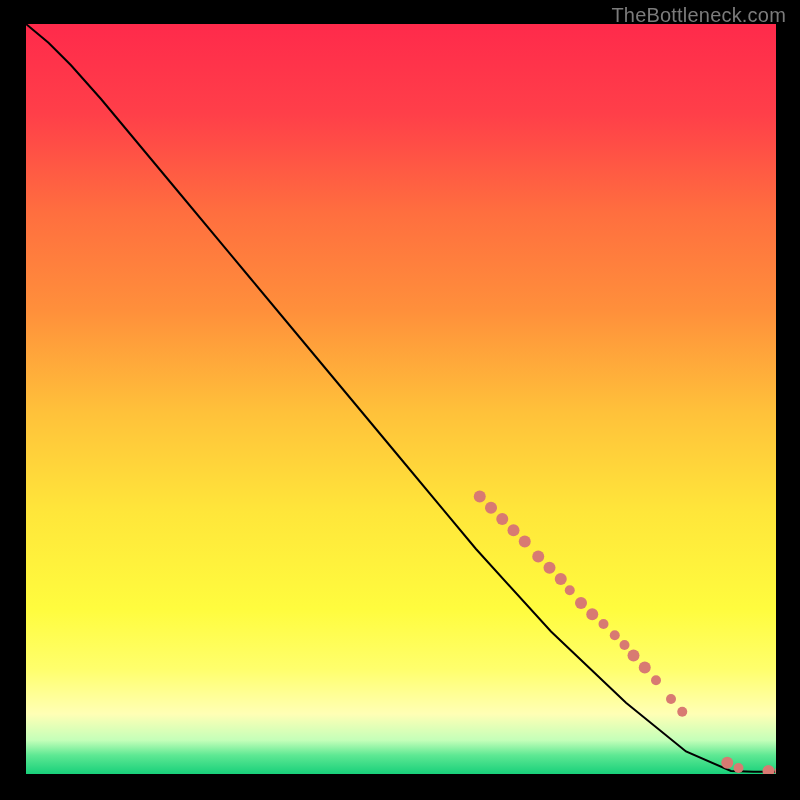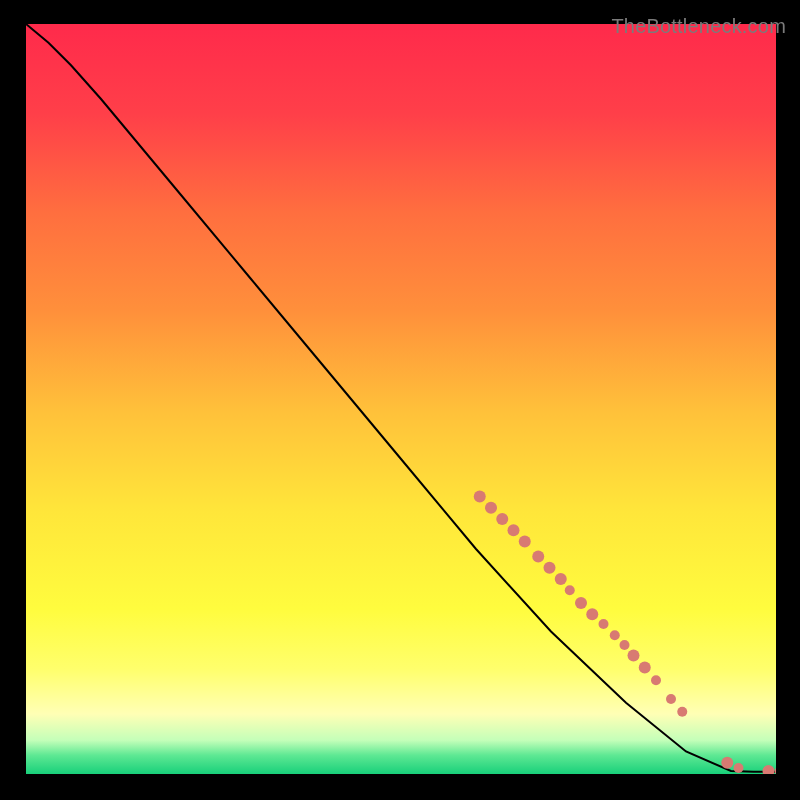--- a/index.html
+++ b/index.html
@@ -11,21 +11,21 @@
     font-family: Arial, Helvetica, sans-serif;
     overflow: hidden;
   }
   .stage {
     position: relative;
     width: 800px;
     height: 800px;
   }
   .watermark {
     position: absolute;
-    top: 15px;
+    top: 4px;
     right: 14px;
     color: #7b7b7b;
     font-size: 20px;
     font-weight: 500;
     letter-spacing: 0.2px;
     z-index: 20;
   }
   .plot-area {
     position: absolute;
     left: 26px;

